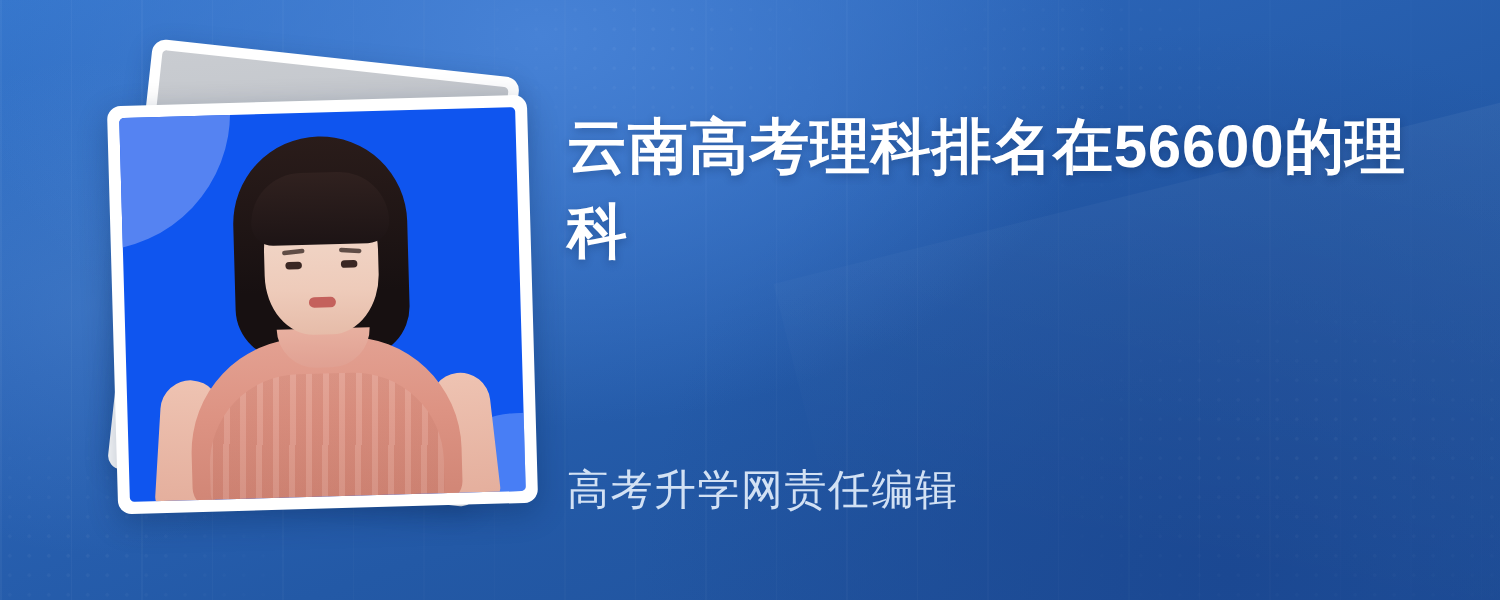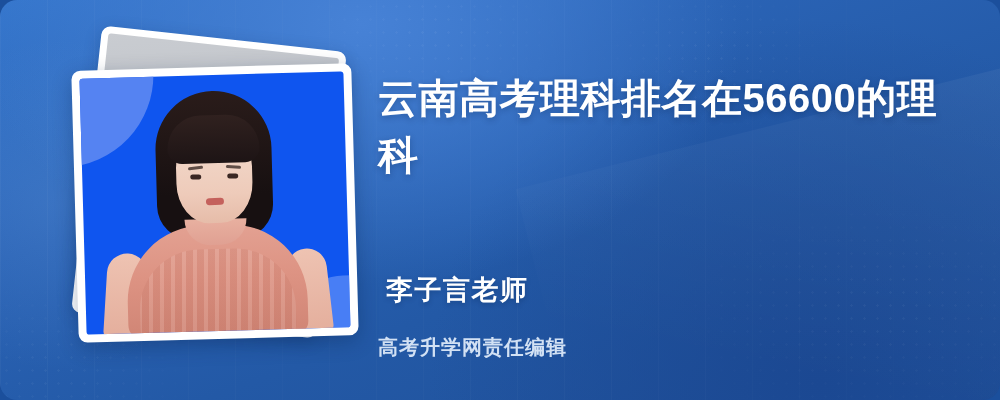--- a/index.html
+++ b/index.html
@@ -10,21 +10,20 @@
   #banner {
     position: relative;
     width: 1000px;
     height: 400px;
     overflow: hidden;
     font-family: "Liberation Sans", "DejaVu Sans", sans-serif;
     background:
       radial-gradient(ellipse 620px 420px at 36% 6%, #4782d6 0%, rgba(71,130,214,0) 62%),
       radial-gradient(ellipse 560px 520px at 82% 96%, #1b4892 0%, rgba(27,72,146,0) 70%),
       linear-gradient(160deg, #3576cc 0%, #2a63b5 34%, #2359a6 62%, #1f4f98 100%);
-    border-radius: 17px;
   }
 
   
   .bg-dots {
     position: absolute;
     inset: 0;
     background-image: radial-gradient(rgba(255,255,255,0.16) 1px, transparent 1.3px);
     background-size: 13px 13px;
     opacity: 0.30;
     -webkit-mask-image:
@@ -285,25 +284,25 @@
     top: 272px;
     left: 8px;
     color: #ffffff;
     font-size: 27px;
     font-weight: bold;
     letter-spacing: 1.5px;
     text-shadow: 0 2px 5px rgba(8,30,70,0.28);
   }
   .role {
     position: absolute;
-    top: 334px;
+    top: 308px;
     left: 0px;
     color: #d2e1f4;
-    font-size: 20px;
-    font-weight: bold;
+    font-size: 28px;
+    font-weight: normal;
     letter-spacing: 1px;
   }
 </style>
 </head>
 <body>
 
 <div id="banner">
 
   <div class="bg-glow-left"></div>
   <div class="bg-vlines"></div>
@@ -337,17 +336,16 @@
         </div>
       </div>
     </div>
 
   </div>
 
   <div class="text-col">
     <div class="title">
       <span class="line">云南高考理科排名在56600的理科</span>
     </div>
-    <div class="author">李子言老师</div>
     <div class="role">高考升学网责任编辑</div>
   </div>
 
 </div>
 
 </body></html>

